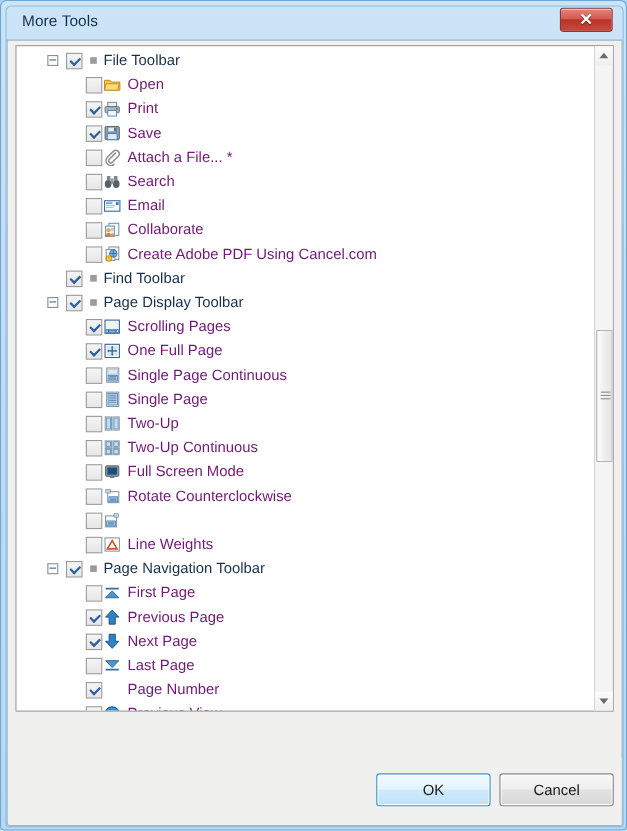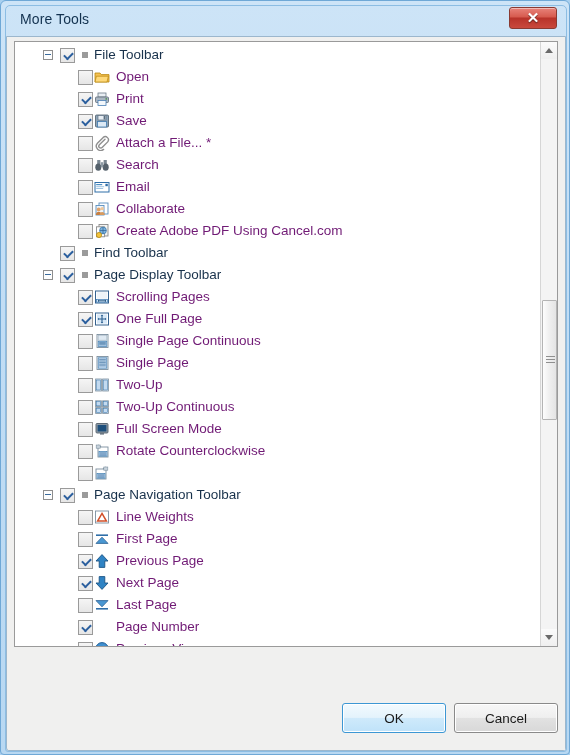--- a/index.html
+++ b/index.html
@@ -90,22 +90,23 @@
     overflow: hidden;
   }
   .tree-scroll {
     position: absolute;
     left: 0; top: 0;
     width: 525px; height: 604px;
     overflow: hidden;
   }
   .tree-list {
     position: absolute;
-    left: 12px; top: 2px;
+    left: 0; top: 2px;
     width: 525px;
+    padding-left: 12px;
   }
   .row {
     position: relative;
     height: 22px;
     display: flex;
     align-items: center;
     white-space: nowrap;
     cursor: default;
   }
   .row-label {
@@ -535,37 +536,37 @@
               <span class="ico">
                 <svg width="16" height="16" viewBox="0 0 16 16">
                   <rect x="2" y="4" width="10" height="10" fill="#ffffff" stroke="#7b8e9e" stroke-width=".9"></rect>
                   <rect x="3" y="8.6" width="8" height="4.6" fill="#b9d5ee" stroke="#3c7bb0" stroke-width=".7"></rect>
                   <path d="M4 9.8h6M4 11h6M4 12.2h6" stroke="#2e6292" stroke-width=".55"></path>
                   <path d="M8.6 3.4 11.8 1.6v3.6z" fill="#6f8697"></path>
                   <rect x="9.8" y="2" width="4" height="3.2" fill="#c9d4dd" stroke="#7b8e9e" stroke-width=".6"></rect>
                 </svg>
               </span>
             </div>
+            <div class="row child">
+              <span class="ind-child"></span>
+              <span class="cb"></span>
+              <span class="ico">
+                <svg width="16" height="16" viewBox="0 0 16 16">
+                  <rect x="1.5" y="2" width="13" height="12" fill="#ffffff" stroke="#7b8e9e" stroke-width=".9"></rect>
+                  <path d="M8 4.4 12.4 12H3.6z" fill="none" stroke="#d2502a" stroke-width="1.5"></path>
+                </svg>
+              </span>
+              <span class="row-label">Line Weights</span>
+            </div>
             <div class="row parent">
               <span class="ind-parent"></span>
               <span class="expander"></span>
               <span class="cb checked"></span>
               <span class="marker"></span>
               <span class="row-label">Page Navigation Toolbar</span>
-            </div>
-            <div class="row child">
-              <span class="ind-child"></span>
-              <span class="cb"></span>
-              <span class="ico">
-                <svg width="16" height="16" viewBox="0 0 16 16">
-                  <rect x="1.5" y="2" width="13" height="12" fill="#ffffff" stroke="#7b8e9e" stroke-width=".9"></rect>
-                  <path d="M8 4.4 12.4 12H3.6z" fill="none" stroke="#d2502a" stroke-width="1.5"></path>
-                </svg>
-              </span>
-              <span class="row-label">Line Weights</span>
             </div>
             <div class="row child">
               <span class="ind-child"></span>
               <span class="cb"></span>
               <span class="ico">
                 <svg width="16" height="16" viewBox="0 0 16 16">
                   <path d="M2 3.4h12v1.6H2z" fill="#2f6ea8"></path>
                   <path d="M8 6.2 14 12.4H2z" fill="#4a97d2" stroke="#2a5f92" stroke-width=".8"></path>
                 </svg>
               </span>

